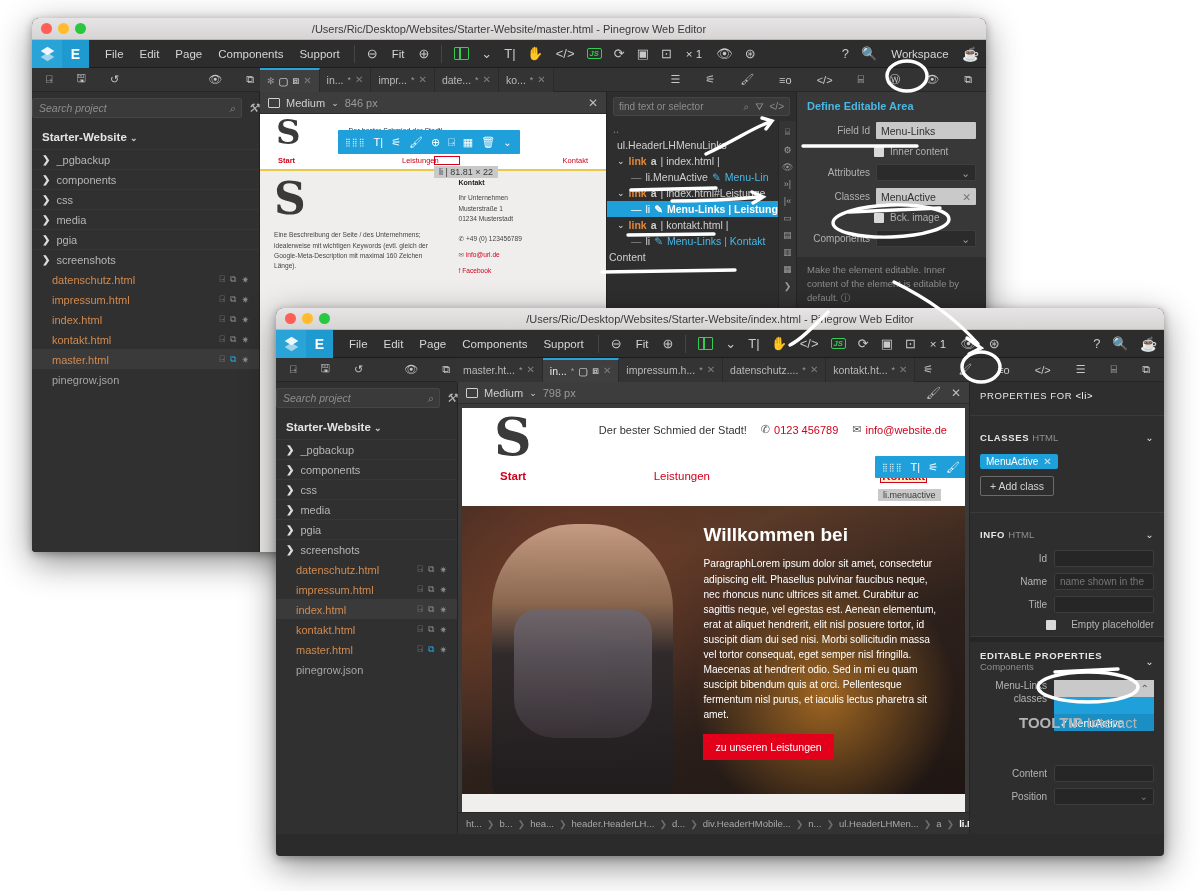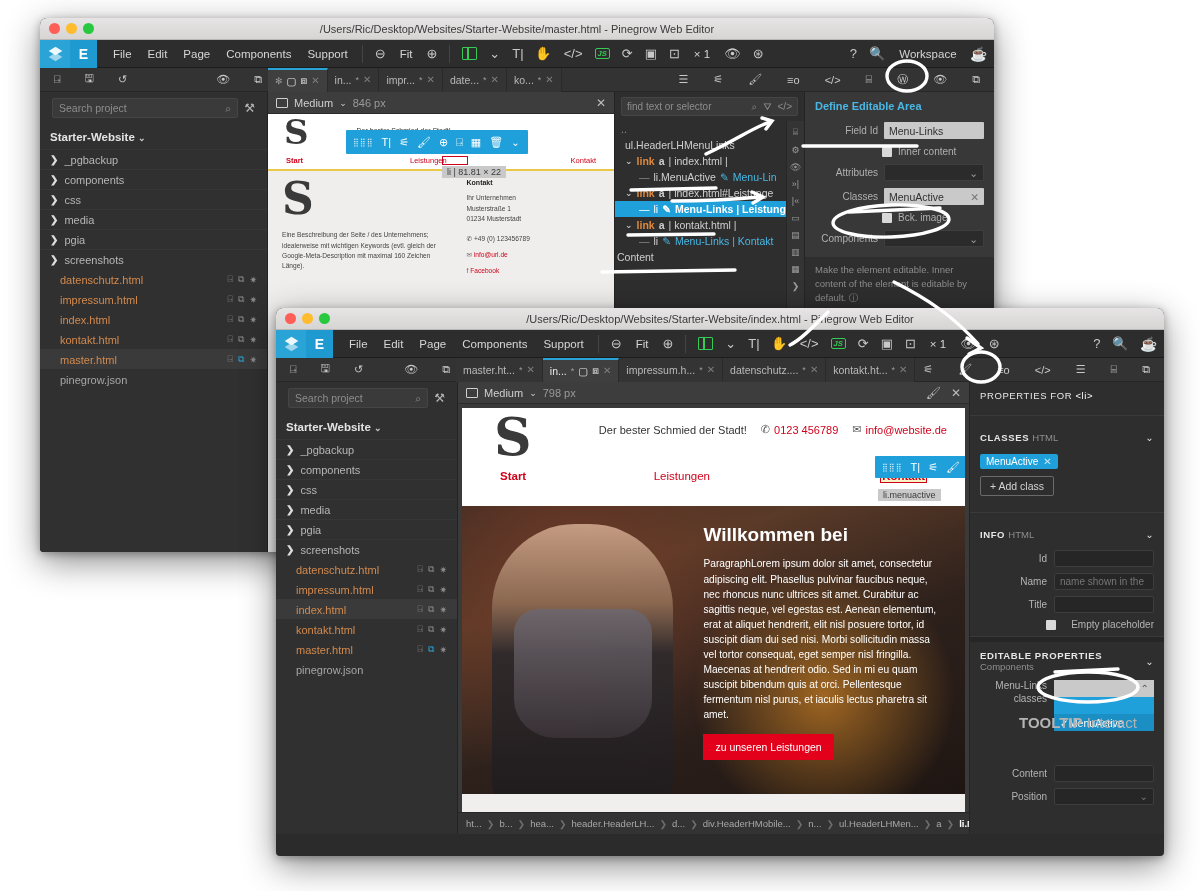--- a/index.html
+++ b/index.html
@@ -79,21 +79,21 @@
   .ftab.active { background:#3f3f3f; color:#e8e8e8; border-top:2px solid #2aa4d6; }
   .ftab .x { color:#7e7e7e; font-size:10px; }
   .ftab .star { color:#9b9b9b; font-size:9px; }
 
   
   .body { display:flex; background:#2b2b2b; }
   .left {
     width: 228px; background:#303030; border-right:1px solid #232323;
     display:flex; flex-direction:column;
   }
-  .search-row { padding:6px 12px; display:flex; align-items:center; gap:6px; }
+  .search-row { padding:6px 0; display:flex; align-items:center; gap:6px;font-style:italic; }
   .search-box {
     flex:1; background:#3a3a3a; border:1px solid #454545; border-radius:2px;
     height:20px; display:flex; align-items:center; padding:0 6px;
     color:#8d8d8d; font-size:10.5px; justify-content:space-between;
   }
   .proj-name { padding:7px 10px 6px; color:#e4e4e4; font-size:11.5px; font-weight:700; }
   .tree-row {
     display:flex; align-items:center; height:20px; padding:0 10px;
     color:#b6b6b6; font-size:11px; border-top:1px solid #373737;
     justify-content:space-between;
@@ -243,21 +243,21 @@
   .hero-h1 { font-size:19px; font-weight:700; line-height:1.18; }
   .hero-p { font-size:10.2px; line-height:1.48; margin-top:10px; }
   .hero-btn { background:#e3001b; color:#fff; font-size:10.5px; padding:7px 12px; display:inline-block; margin-top:12px; }
   .hero-foot { position:absolute; left:0; right:0; bottom:0; height:18px; background:#f1efed; }
 </style>
 </head>
 <body>
 
 <div class="stage">
 
-  <div class="win" id="win1" style="left:40px; top:18px; width:954px; height:534px;">
+  <div class="win" id="win1" style="left:32px; top:18px; width:954px; height:534px;">
 
     <div class="titlebar">
       <div class="traffic">
         <span class="dot r"></span>
         <span class="dot y"></span>
         <span class="dot g"></span>
       </div>
       <div class="wtitle">/Users/Ric/Desktop/Websites/Starter-Website/master.html - Pinegrow Web Editor</div>
     </div>
 

